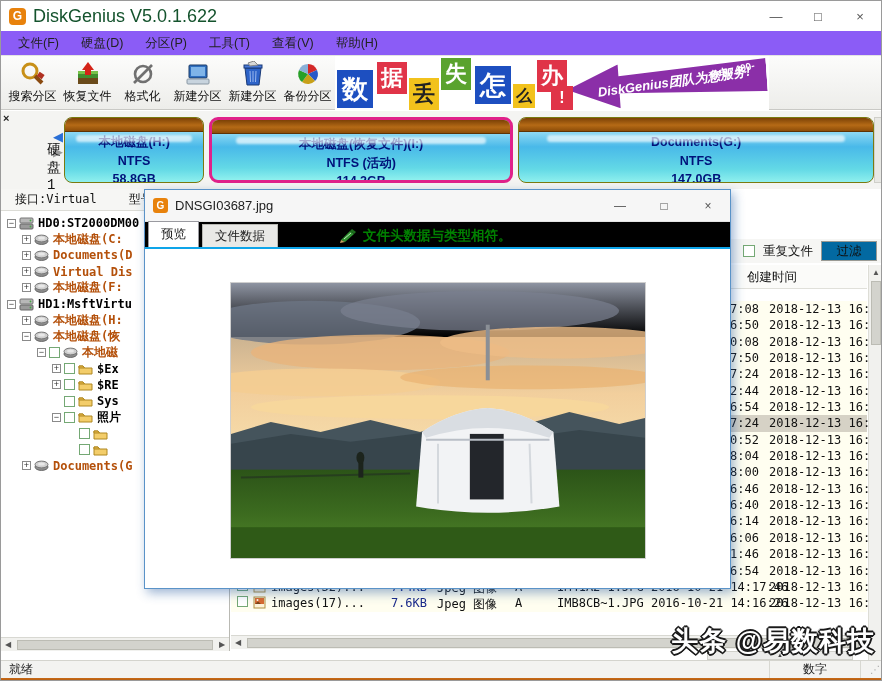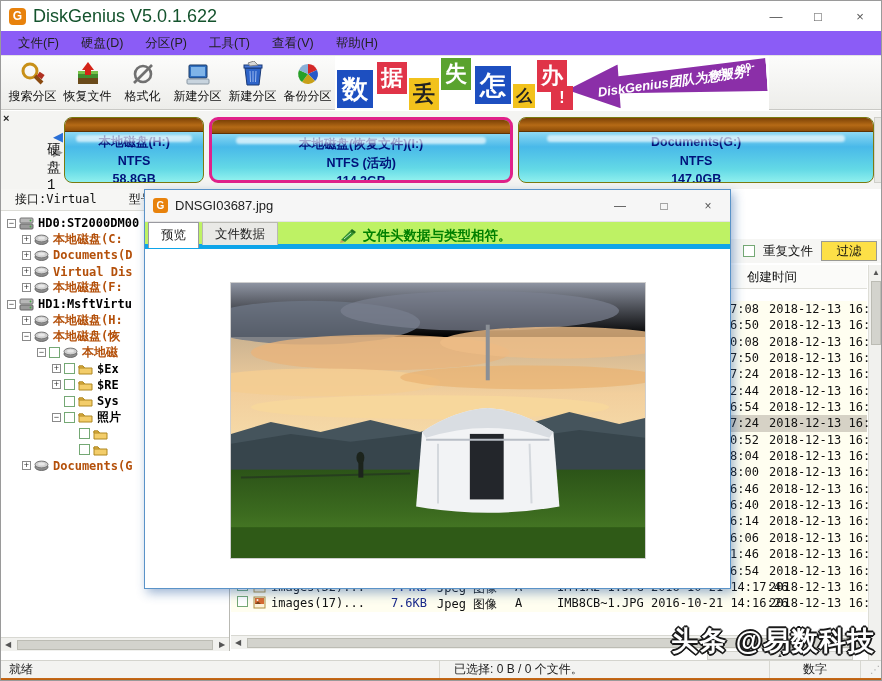--- a/index.html
+++ b/index.html
@@ -81,21 +81,21 @@
   .h-scroll { height:14px; background:#f1f1ee; border-top:1px solid #d8d8d2; display:flex; align-items:center; }
   .h-scroll .arr { width:14px; font-size:8px; color:#555; text-align:center; }
   .h-scroll .thumb { height:10px; background:#d3d3cd; border:1px solid #bcbcb4; flex:1; margin:0 2px; }
 
   
   .right-panel { position:absolute; left:230px; top:188px; width:652px; height:462px; background:#fff; }
   .dup-row { position:absolute; left:0; top:50px; width:652px; height:24px; display:flex; align-items:center;
              justify-content:flex-end; padding-right:6px; gap:8px; background:#f6f6f4; }
   .dup-box { width:12px; height:12px; border:1px solid #74a874; background:#fff; }
   .dup-label { font-size:12.5px; color:#111; }
-  .filter-btn { width:56px; height:20px; background:#fde047; border:1px solid #9a9a94; font-size:12.5px;
+  .filter-btn { width:56px; height:20px; background:#0369a1; border:1px solid #9a9a94; font-size:12.5px;
                 color:#111; display:flex; align-items:center; justify-content:center; }
   .cols-header { position:absolute; left:0; top:76px; width:636px; height:24px; background:#fbfbf9;
                  border-bottom:1px solid #e0e0da; }
   .ctime-head { position:absolute; left:516px; top:4px; font-size:12.5px; color:#111; }
   .rows { position:absolute; left:0; top:112px; width:636px; }
   .frow { position:relative; height:16.35px; background:#fffef0; font-size:12px;
           font-family:"DejaVu Sans Mono", monospace; color:#111; }
   .frow.sel { background:#d6d2c6; }
   .frow span { position:absolute; top:1px; white-space:nowrap; }
   .f-tail  { left:438px; width:90px; text-align:right; }
@@ -115,22 +115,22 @@
   .dialog { position:absolute; left:143px; top:188px; width:587px; height:400px; background:#fff;
             border:1px solid #5a93c8; box-shadow:3px 4px 10px rgba(40,90,160,.45); z-index:20;
             display:flex; flex-direction:column; }
   .dlg-title { height:32px; background:#f6f6f6; display:flex; align-items:center; padding-left:8px;
                border-bottom:1px solid #e4e4e4; }
   .dlg-logo { width:15px; height:15px; background:#e8820c; border-radius:3px; color:#fff; font-weight:bold;
               font-size:10px; display:flex; align-items:center; justify-content:center; margin-right:7px; }
   .dlg-title-text { flex:1; font-size:13px; color:#222; }
   .dlg-btn { width:44px; height:32px; display:flex; align-items:center; justify-content:center;
              font-size:12px; color:#555; }
-  .dlg-tabs { height:27px; background:#bef264; border-bottom:5px solid #0ea5e9; display:flex;
-              position:relative; }
+  .dlg-tabs { height:27px; background:#000000; border-bottom:2px solid #0ea5e9; display:flex;
+              align-items:flex-end; position:relative; }
   .dtab { height:23px; padding:0 12px; font-size:12.5px; color:#222; display:flex; align-items:center;
           border:1px solid #b9b9b3; border-bottom:none; background:#e9e9e6; margin-left:3px; }
   .dtab.active { background:#fff; height:26px; border-color:#9a9aa0; position:relative; z-index:2; }
   .dlg-msg { position:absolute; left:195px; top:5px; display:flex; align-items:center; gap:5px;
              font-size:13.5px; font-weight:bold; color:#008000; }
   .dlg-body { flex:1; background:#fff; display:flex; justify-content:center; }
   .photo { margin-top:33px; width:416px; height:277px; border:1px solid #cfcfcf; }
 
   
   .collapse-btn { position:absolute; left:706px; top:650px; width:146px; height:9px; background:#ececea;
@@ -665,19 +665,18 @@
       </g>
       <rect x="0" y="246" width="416" height="31" fill="#2f5a17"></rect>
     </svg>
   </div>
 </div>
 
 <div class="collapse-btn">▲</div>
 
 <div class="statusbar">
   <span class="sb-ready">就绪</span>
-  <span class="sb-sel">已选择: 0 B / 0 个文件。</span>
   <span class="sb-mode">数字</span>
   <span class="sb-grip">⋰</span>
 </div>
 <div class="bottom-strip"></div>
 
 <div class="watermark">头条 @易数科技</div>
 
 </body></html>

